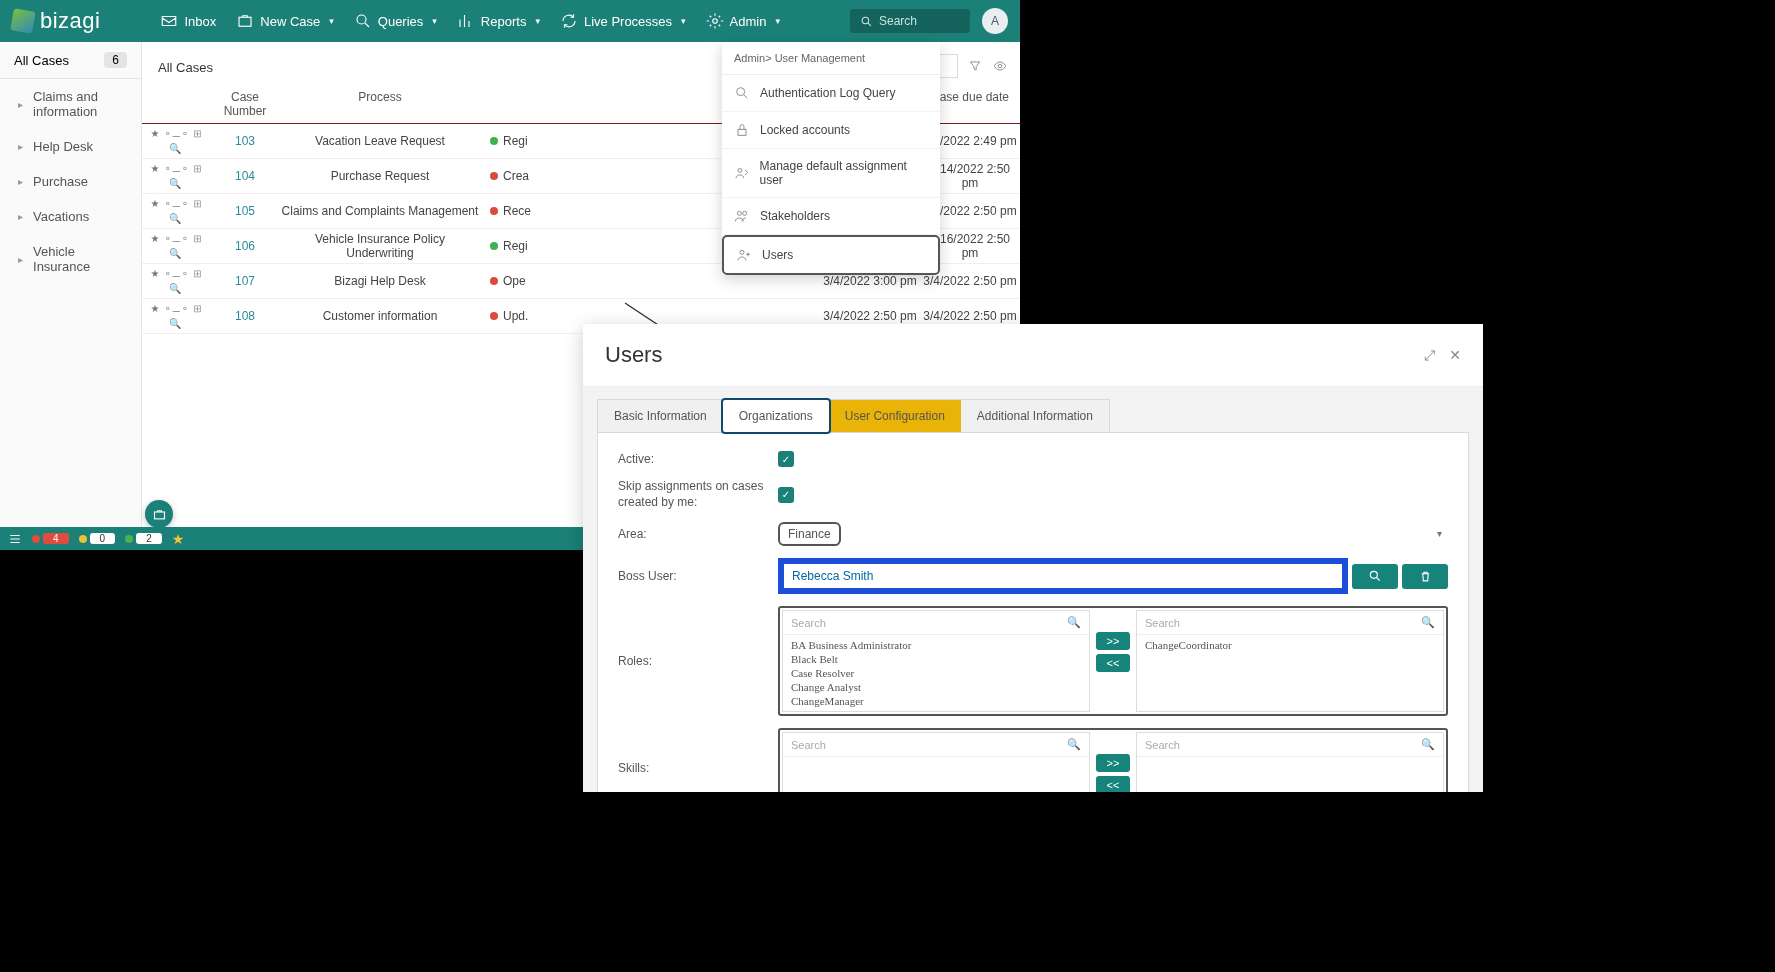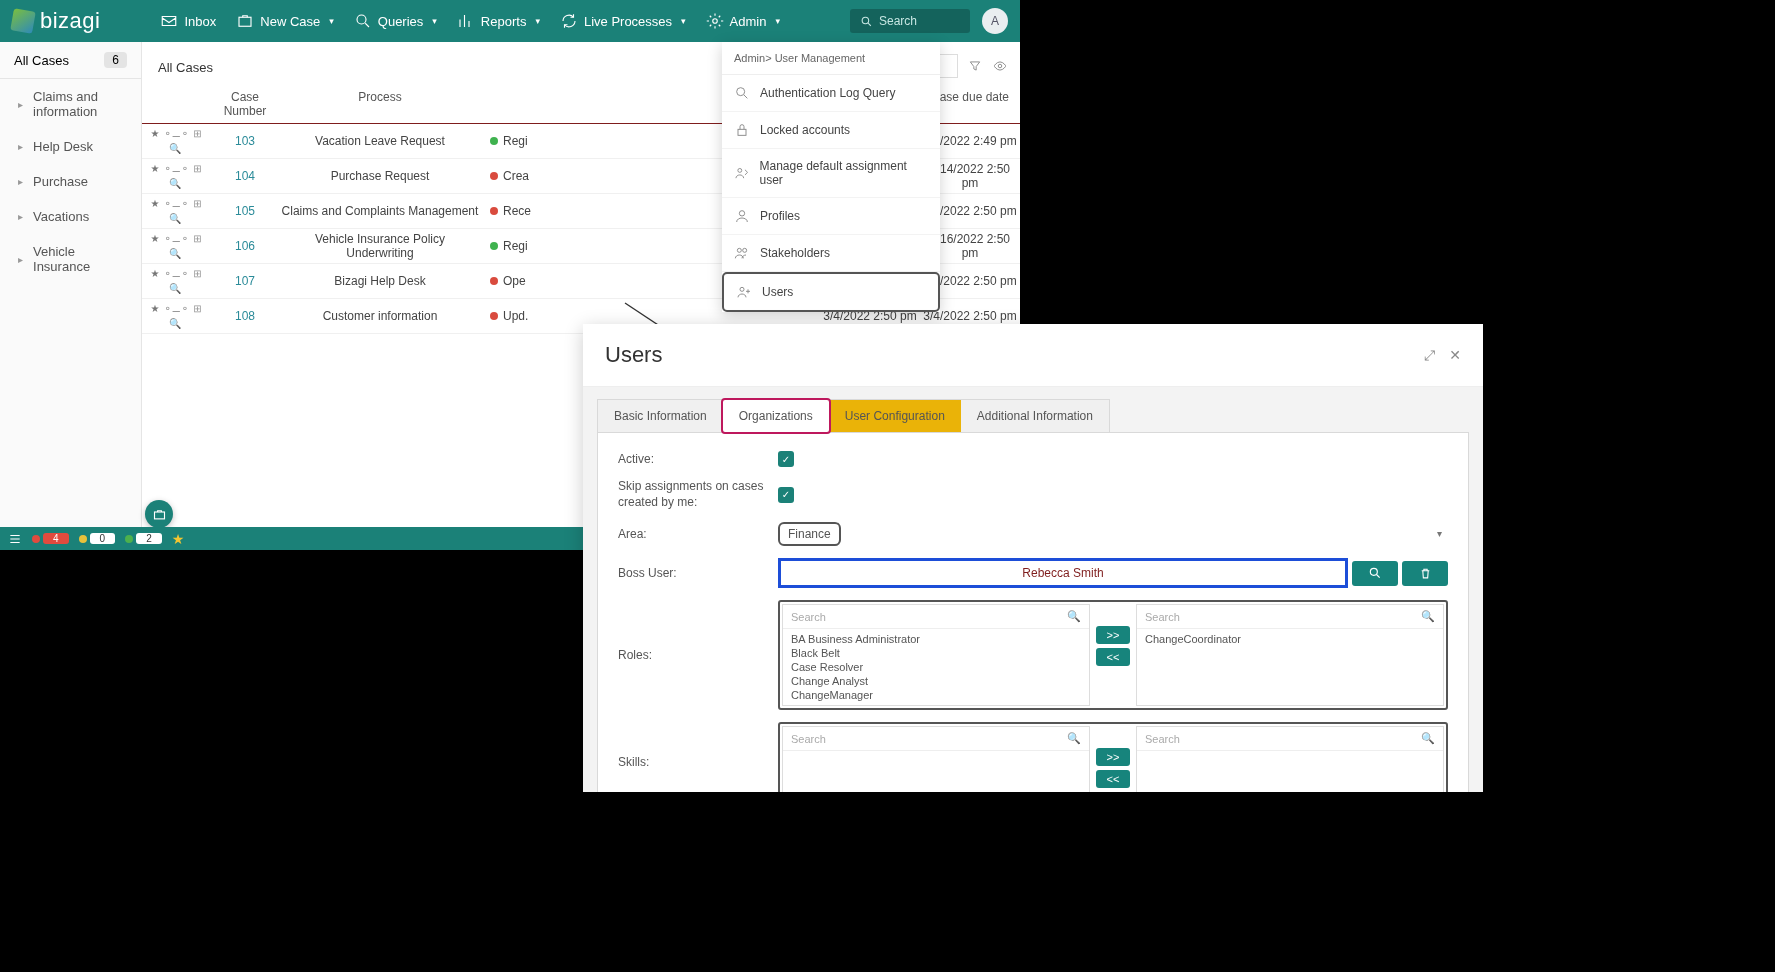--- a/index.html
+++ b/index.html
@@ -53,34 +53,34 @@
 .f-dot{width:8px;height:8px;border-radius:50%;}
 
 .modal { position:absolute; left:583px; top:324px; width:900px; height:468px; background:#fff; box-shadow:0 4px 18px rgba(0,0,0,.2); display:flex; flex-direction:column; }
 .modal-head { padding:18px 22px; border-bottom:1px solid #eee; display:flex; align-items:center; }
 .modal-head h2 { font-size:22px; font-weight:400; color:#333; }
 .modal-head-ic { margin-left:auto; display:flex; gap:14px; color:#888; font-size:14px; }
 .modal-body { flex:1; padding:12px 14px; background:#f3f3f3; overflow:auto; }
 .tab-bar { display:flex; border:1px solid #d9d9d9; border-bottom:none; width:fit-content; background:#f0f0f0; font-size:12px; }
 .tab { padding:9px 16px; color:#555; cursor:pointer; }
 .tab.sel { background:#eab308; }
-.tab.hl { border:2px solid #be185d; border-radius:4px; margin:-2px; z-index:2; background:#fff; position:relative; }
+.tab.hl { border:2px solid #0c4a6e; border-radius:4px; margin:-2px; z-index:2; background:#fff; position:relative; }
 .panel { background:#fff; border:1px solid #d9d9d9; padding:18px 20px; }
 .frow { display:flex; align-items:center; font-size:12px; color:#555; margin-bottom:12px; }
 .flabel { width:160px; font-weight:500; }
 .chk { width:16px;height:16px;background:#1b8178;border-radius:3px;display:flex;align-items:center;justify-content:center;color:#fff;font-size:10px; }
 .selbox{border:2px solid #555;padding:3px 8px;font-size:12px;border-radius:6px;}
-.input-small { flex:1; border:3px solid #1d4ed8; padding:5px 8px; font-size:12px; color:#7f1d1d;text-align:center; }
+.input-small { flex:1; border:6px solid #1d4ed8; padding:5px 8px; font-size:12px; color:#0369a1; }
 .icon-btn { width:46px; height:25px; background:#17847c; border-radius:3px; display:flex; align-items:center; justify-content:center; color:#fff; font-size:13px; margin-left:4px; }
 
 .transfer { flex:1; border:2px solid #555; border-radius:3px; display:flex; gap:6px; padding:2px; }
 .tpane { flex:1; border:1px solid #ddd; display:flex; flex-direction:column; }
 .tsearch { border-bottom:1px solid #eee; padding:5px 8px; font-size:11px; color:#aaa; display:flex; justify-content:space-between; align-items:center; }
 .titems { padding:3px 8px; font-size:11px; color:#555; }
-.titems div{padding:1px 0;}
+.titems div{padding:1px 0;font-family:Liberation Serif, serif;}
 .tbtns { width:34px; display:flex; flex-direction:column; gap:4px; justify-content:flex-start; padding-top:22px; }
 .tbtn { background:#17847c; color:#fff; font-size:11px; text-align:center; padding:3px 0; border-radius:3px; cursor:pointer; }
 
 .arrow-line { position:absolute; pointer-events:none; }
 </style>
 </head>
 <body>
 
 <div class="app">
   <div class="header">
@@ -319,27 +319,20 @@
               <path d="M9 11V7a3 3 0 016 0v4"></path>
             </svg>
             <span>Locked accounts</span>
           </div>
         <div class="mi">
             <svg viewBox="0 0 24 24">
               <circle cx="9" cy="8" r="3"></circle>
               <path d="M3 20c0-3 3-5 6-5s6 2 6 5M17 7l4 4-4 4"></path>
             </svg>
             <span>Manage default assignment user</span>
-          </div>
-        <div class="mi">
-            <svg viewBox="0 0 24 24">
-              <circle cx="12" cy="8" r="4"></circle>
-              <path d="M4 21c0-4 4-6 8-6s8 2 8 6"></path>
-            </svg>
-            <span>Profiles</span>
           </div>
         <div class="mi">
             <svg viewBox="0 0 24 24">
               <circle cx="8" cy="8" r="3"></circle>
               <circle cx="16" cy="8" r="3"></circle>
               <path d="M2 20c0-3 3-5 6-5s6 2 6 5M12 20c0-3 3-5 6-5"></path>
             </svg>
             <span>Stakeholders</span>
           </div>
         <div class="mi hl">

